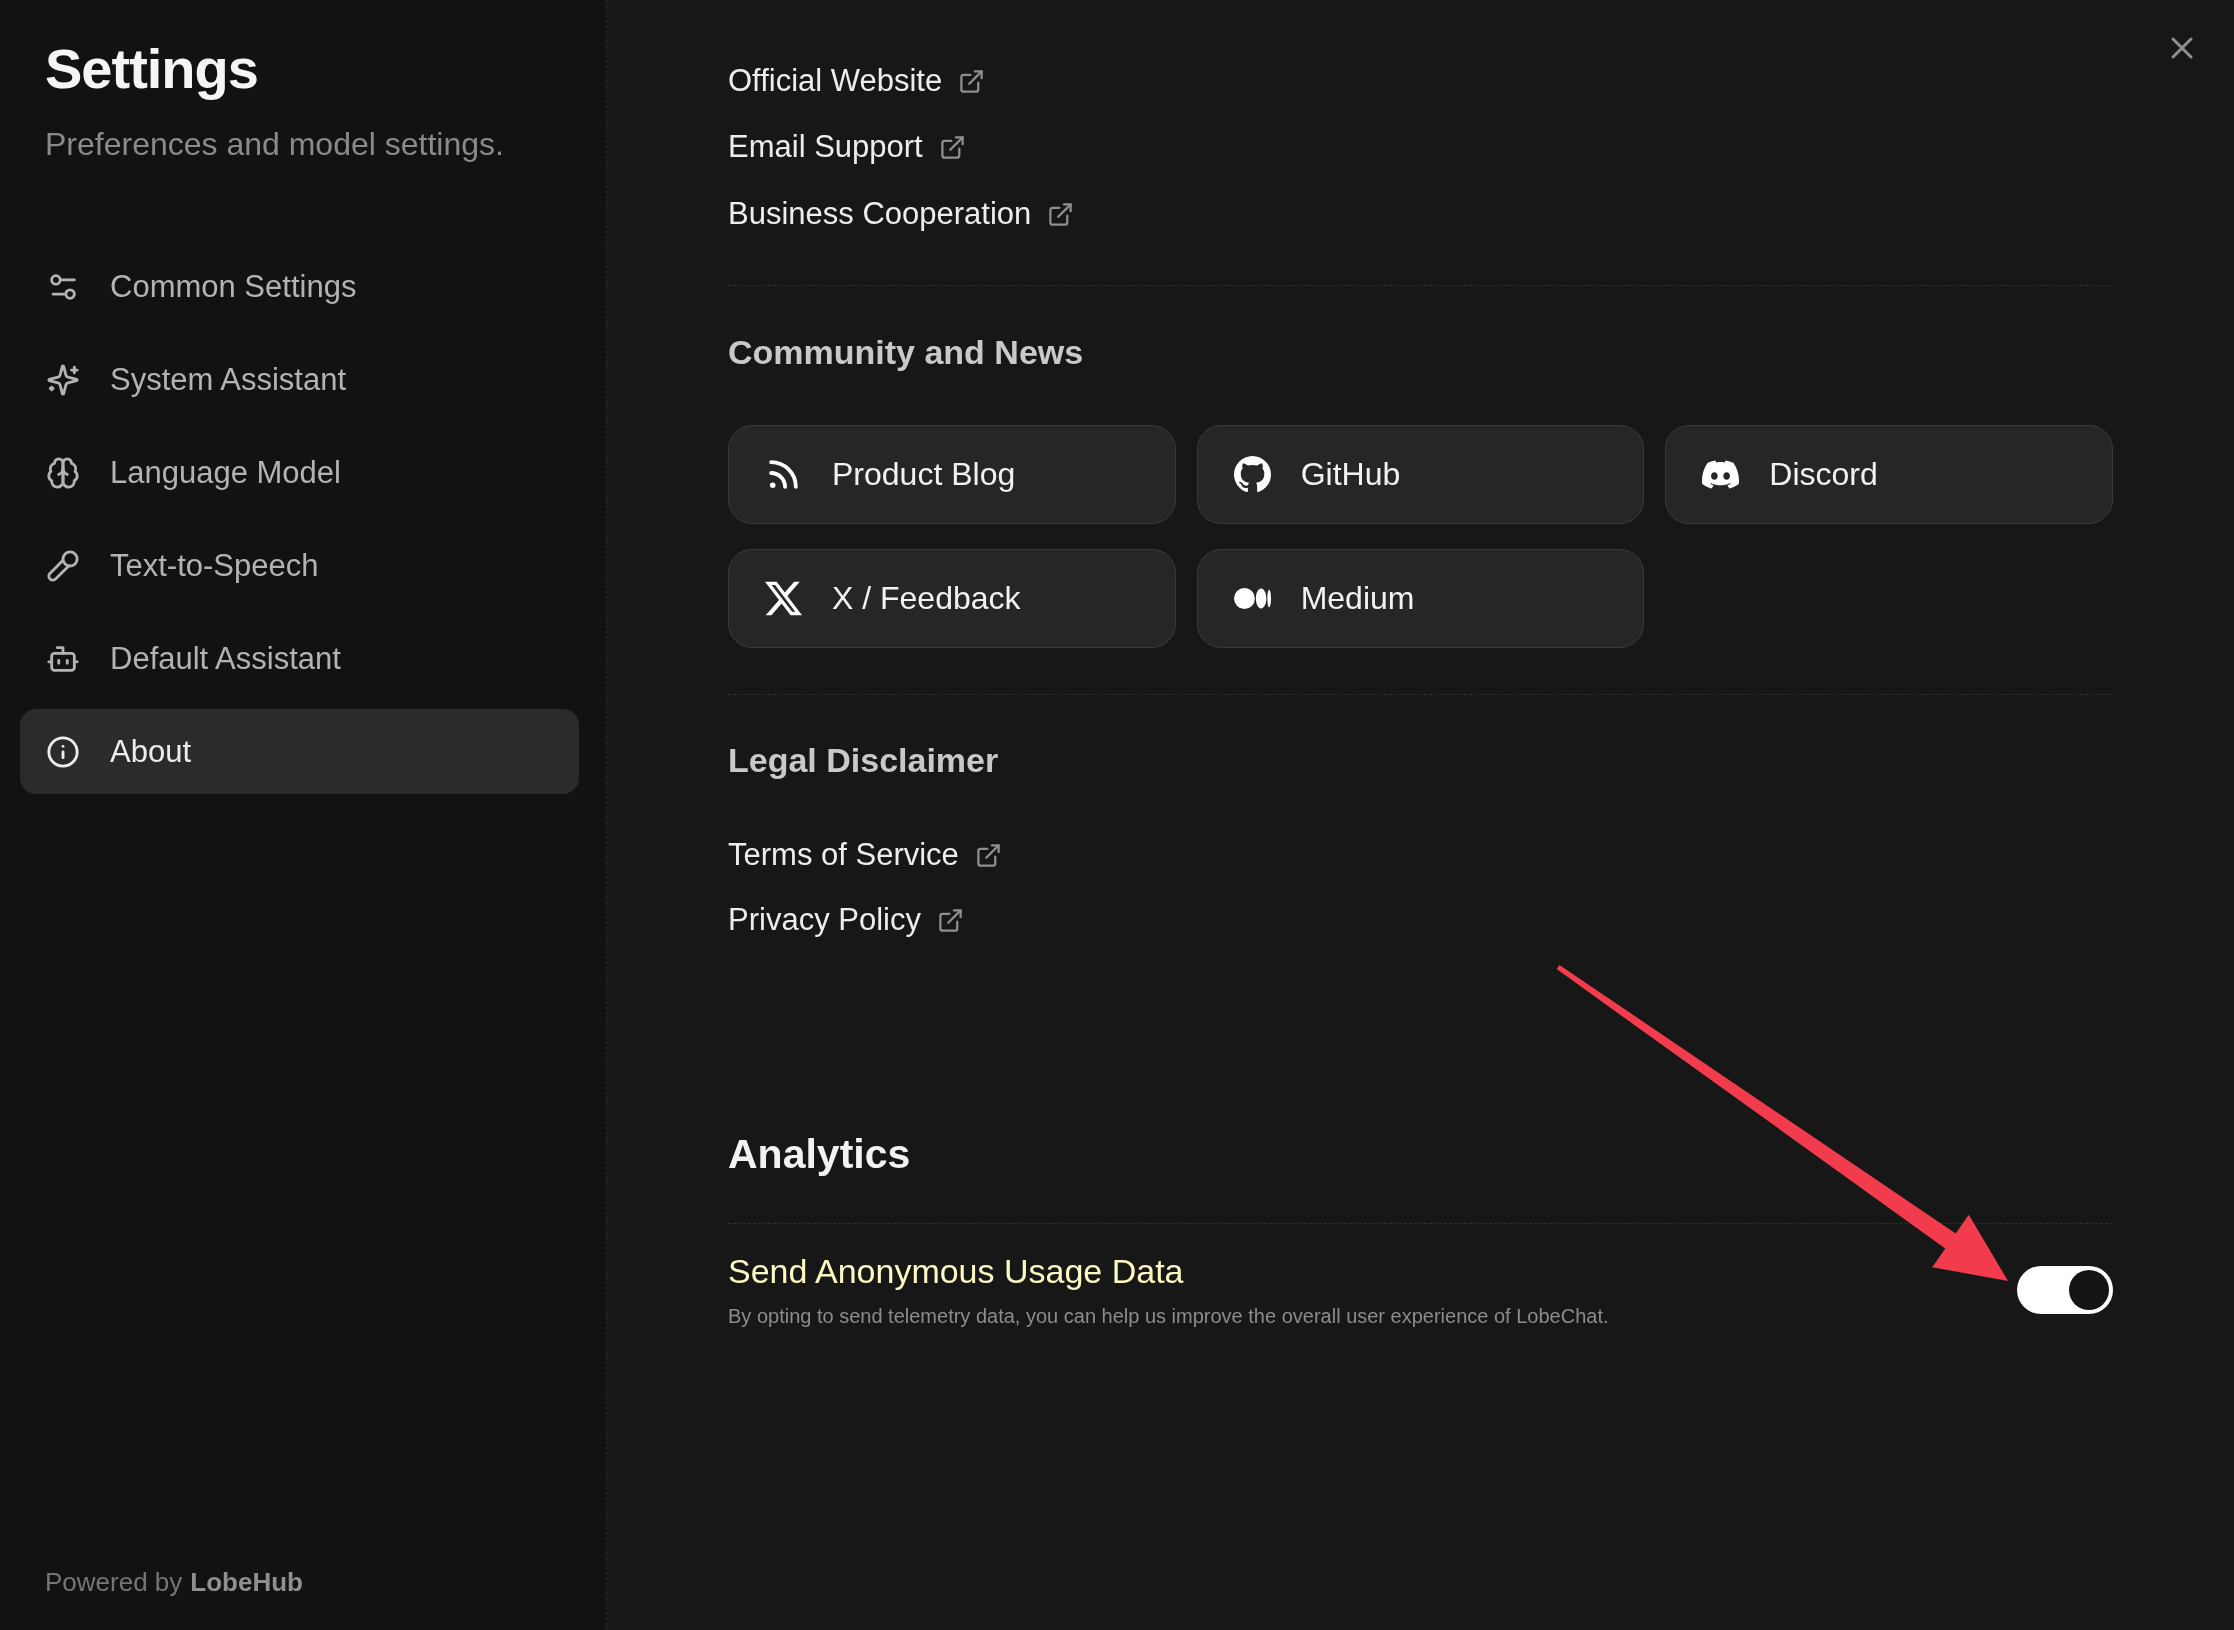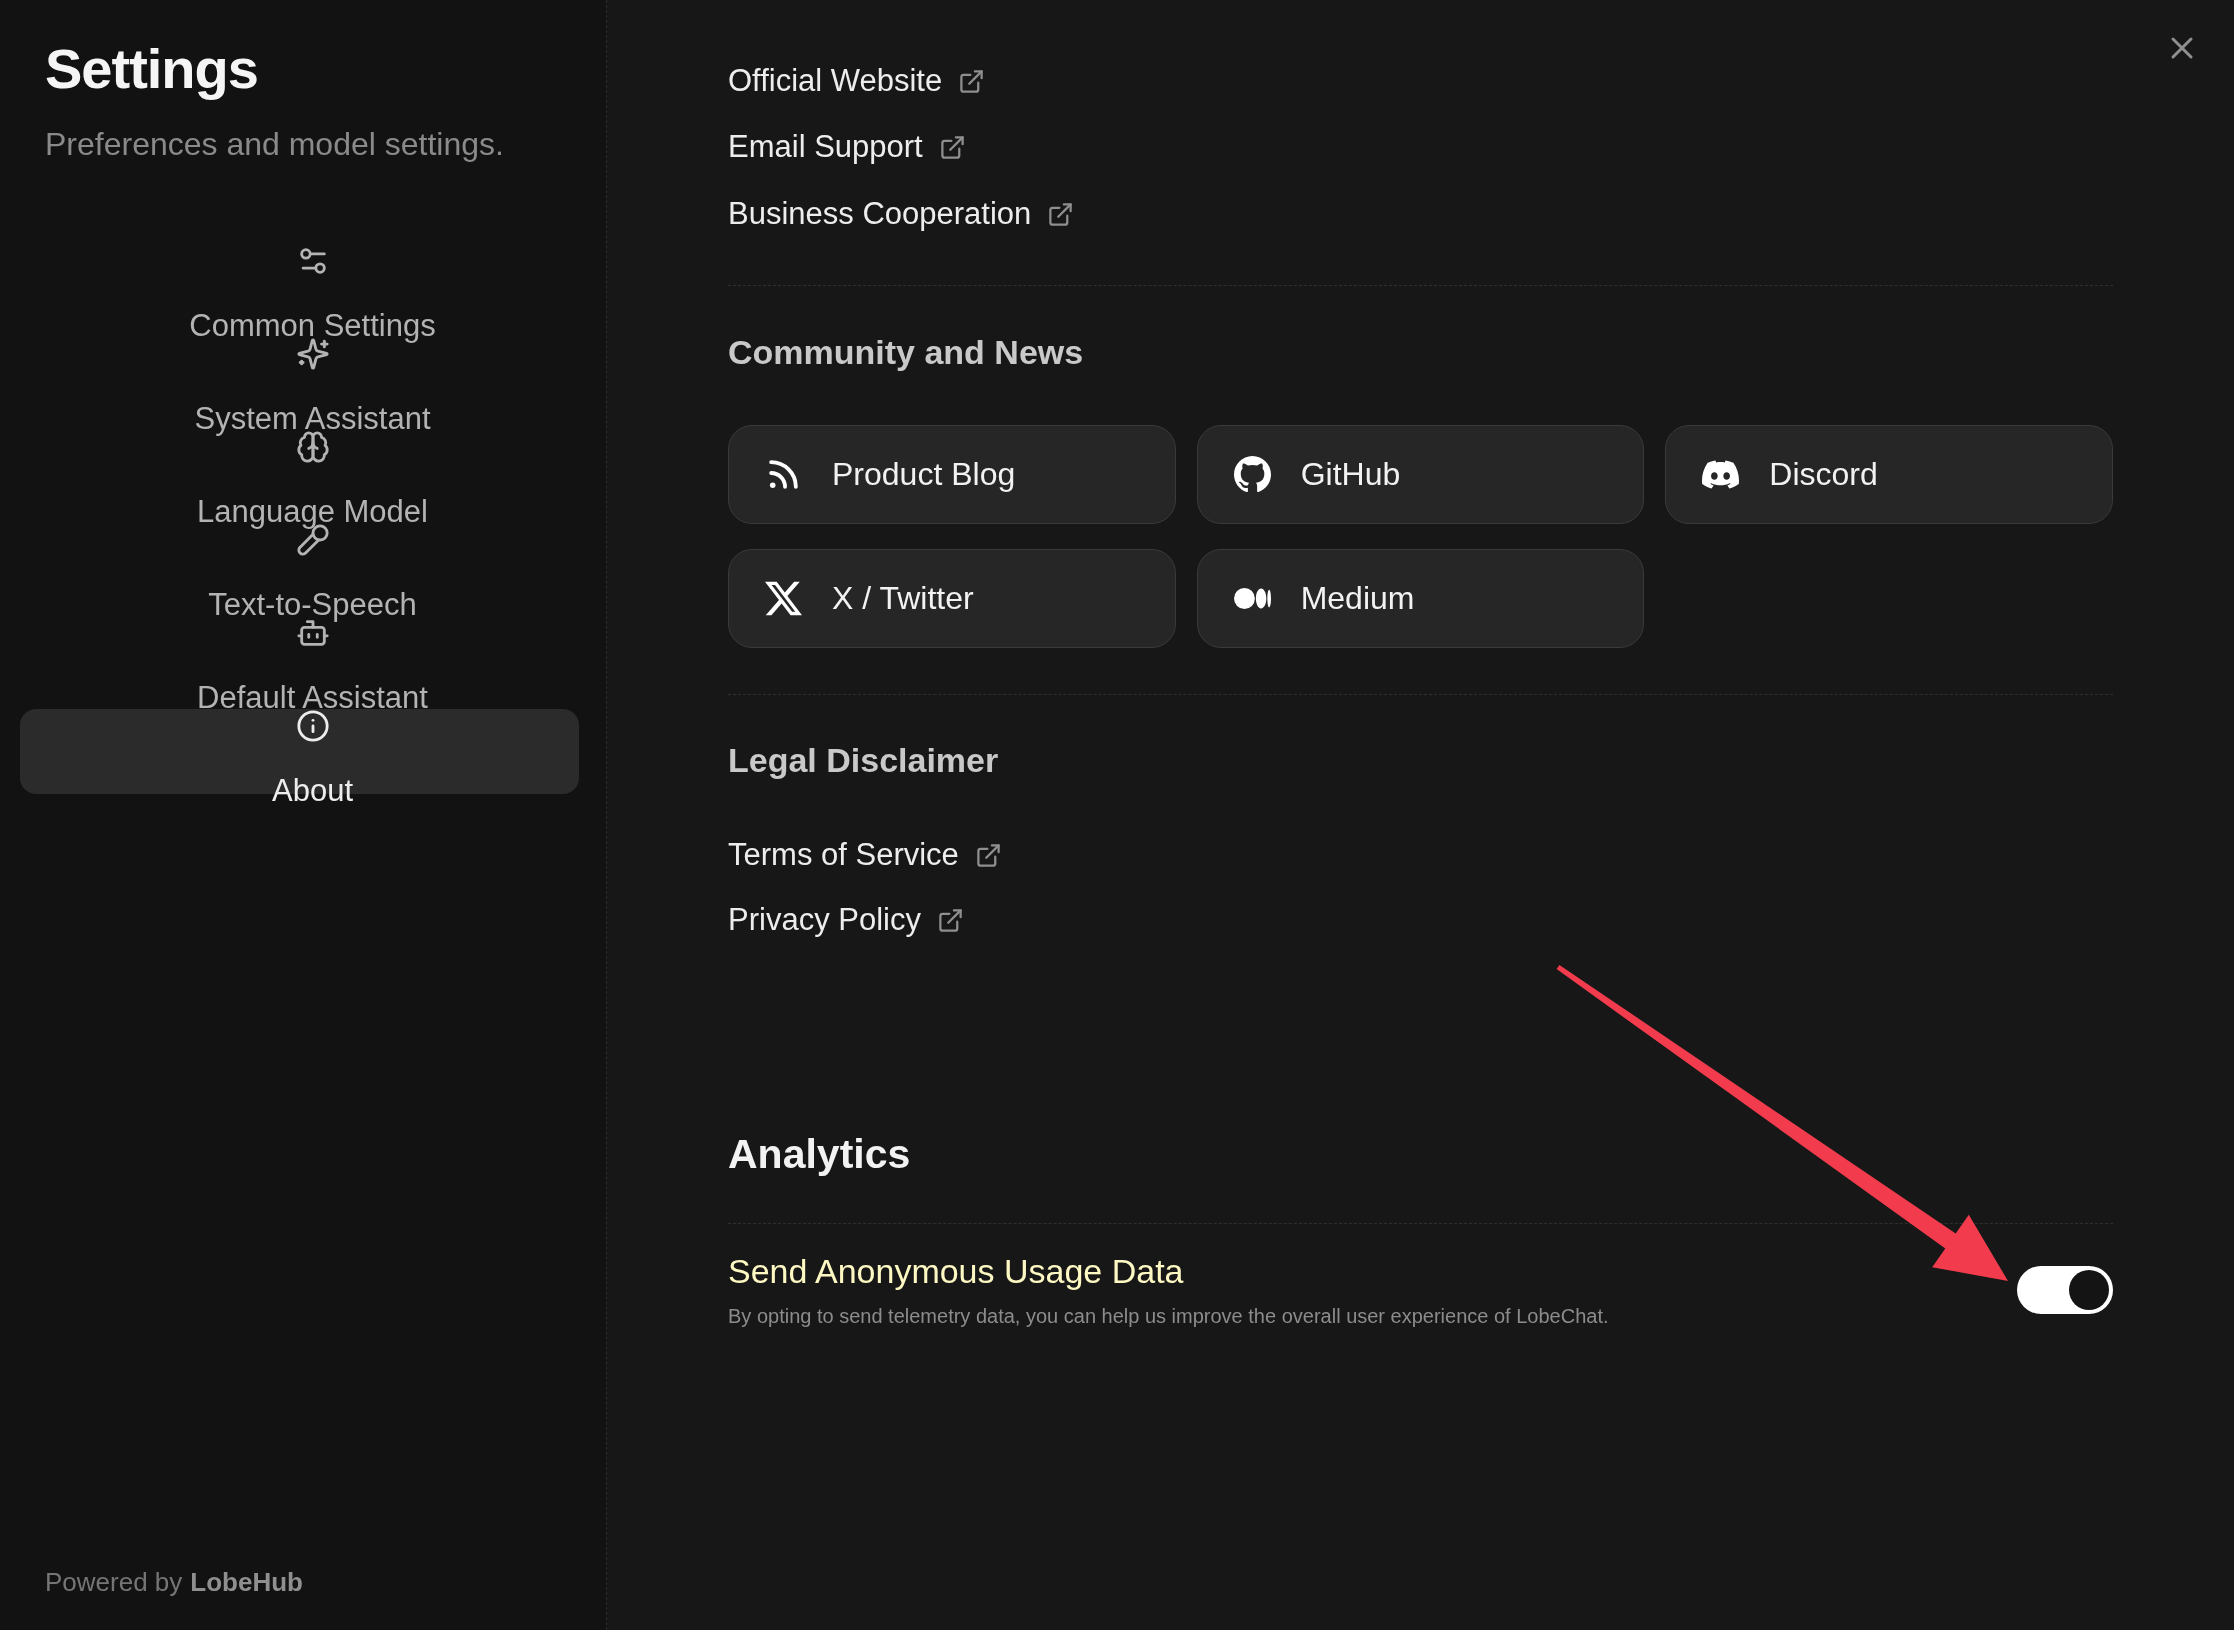--- a/index.html
+++ b/index.html
@@ -9,21 +9,21 @@
 
   
   .sidebar { width:607px; height:100%; background:#121212;
              border-right:1px dashed #2c2c2c; position:relative; flex:none;padding-left:32px; }
   .sb-title { position:absolute; left:45px; top:36px; font-size:56px; font-weight:700;
               color:#f5f5f5; letter-spacing:-1px; }
   .sb-sub   { position:absolute; left:45px; top:126px; font-size:32px; color:#8a8a8a; }
   .nav { position:absolute; left:20px; top:244px; width:559px; }
   .nav-item { height:85px; margin-bottom:8px; border-radius:16px; display:flex;
               align-items:center; padding-left:26px; gap:30px; color:#b3b3b3;
-              font-size:31px; cursor:pointer;flex-direction:column; }
+              font-size:31px; cursor:pointer; }
   .nav-item.active { background:#2b2b2b; color:#ededed;text-align:right; }
   .nav-ic { width:34px; height:34px; flex:none; }
   .sb-foot { position:absolute; left:45px; bottom:32px; font-size:26px; color:#757575; }
   .sb-foot b { color:#8f8f8f; font-weight:700; margin-left:8px; }
 
   
   .main { flex:1; position:relative; background:#171717; }
   .close-btn { position:absolute; top:30px; right:34px; width:36px; height:36px;
                color:#8f8f8f; cursor:pointer; }
   .column { position:absolute; left:121px; top:0; width:1385px; height:100%; }
@@ -195,21 +195,21 @@
         <div class="com-btn">
           <svg class="btn-ic filled" viewBox="0 0 24 24">
               <path d="M20.317 4.3698a19.7913 19.7913 0 00-4.8851-1.5152.0741.0741 0 00-.0785.0371c-.211.3753-.4447.8648-.6083 1.2495-1.8447-.2762-3.68-.2762-5.4868 0-.1636-.3933-.4058-.8742-.6177-1.2495a.077.077 0 00-.0785-.037 19.7363 19.7363 0 00-4.8852 1.515.0699.0699 0 00-.0321.0277C.5334 9.0458-.319 13.5799.0992 18.0578a.0824.0824 0 00.0312.0561c2.0528 1.5076 4.0413 2.4228 5.9929 3.0294a.0777.0777 0 00.0842-.0276c.4616-.6304.8731-1.2952 1.226-1.9942a.076.076 0 00-.0416-.1057c-.6528-.2476-1.2743-.5495-1.8722-.8923a.077.077 0 01-.0076-.1277c.1258-.0943.2517-.1923.3718-.2914a.0743.0743 0 01.0776-.0105c3.9278 1.7933 8.18 1.7933 12.0614 0a.0739.0739 0 01.0785.0095c.1202.099.246.1981.3728.2924a.077.077 0 01-.0066.1276 12.2986 12.2986 0 01-1.873.8914.0766.0766 0 00-.0407.1067c.3604.698.7719 1.3628 1.225 1.9932a.076.076 0 00.0842.0286c1.961-.6067 3.9495-1.5219 6.0023-3.0294a.077.077 0 00.0313-.0552c.5004-5.177-.8382-9.6739-3.5485-13.6604a.061.061 0 00-.0312-.0286zM8.02 15.3312c-1.1825 0-2.1569-1.0857-2.1569-2.419 0-1.3332.9555-2.4189 2.157-2.4189 1.2108 0 2.1757 1.0952 2.1568 2.419 0 1.3332-.9555 2.4189-2.1569 2.4189zm7.9748 0c-1.1825 0-2.1569-1.0857-2.1569-2.419 0-1.3332.9554-2.4189 2.1569-2.4189 1.2108 0 2.1757 1.0952 2.1568 2.419 0 1.3332-.946 2.4189-2.1568 2.4189Z"></path>
             </svg>
           <span>Discord</span>
         </div>
         <div class="com-btn">
           <svg class="btn-ic filled" viewBox="0 0 24 24">
               <path d="M18.901 1.153h3.68l-8.04 9.19L24 22.846h-7.406l-5.8-7.584-6.638 7.584H.474l8.6-9.83L0 1.154h7.594l5.243 6.932ZM17.61 20.644h2.039L6.486 3.24H4.298Z"></path>
             </svg>
-          <span>X / Twitter</span>
+          <span>X / Feedback</span>
         </div>
         <div class="com-btn">
           <svg class="btn-ic filled" viewBox="0 0 24 24">
               <path d="M13.54 12a6.8 6.8 0 01-6.77 6.82A6.8 6.8 0 010 12a6.8 6.8 0 016.77-6.82A6.8 6.8 0 0113.54 12zM20.96 12c0 3.54-1.51 6.42-3.38 6.42-1.87 0-3.39-2.88-3.39-6.42s1.52-6.42 3.39-6.42 3.38 2.88 3.38 6.42M24 12c0 3.17-.53 5.75-1.19 5.75-.66 0-1.19-2.58-1.19-5.75s.53-5.75 1.19-5.75S24 8.83 24 12z"></path>
             </svg>
           <span>Medium</span>
         </div>
       </div>
 
       <div class="divider" style="top:694px"></div>

